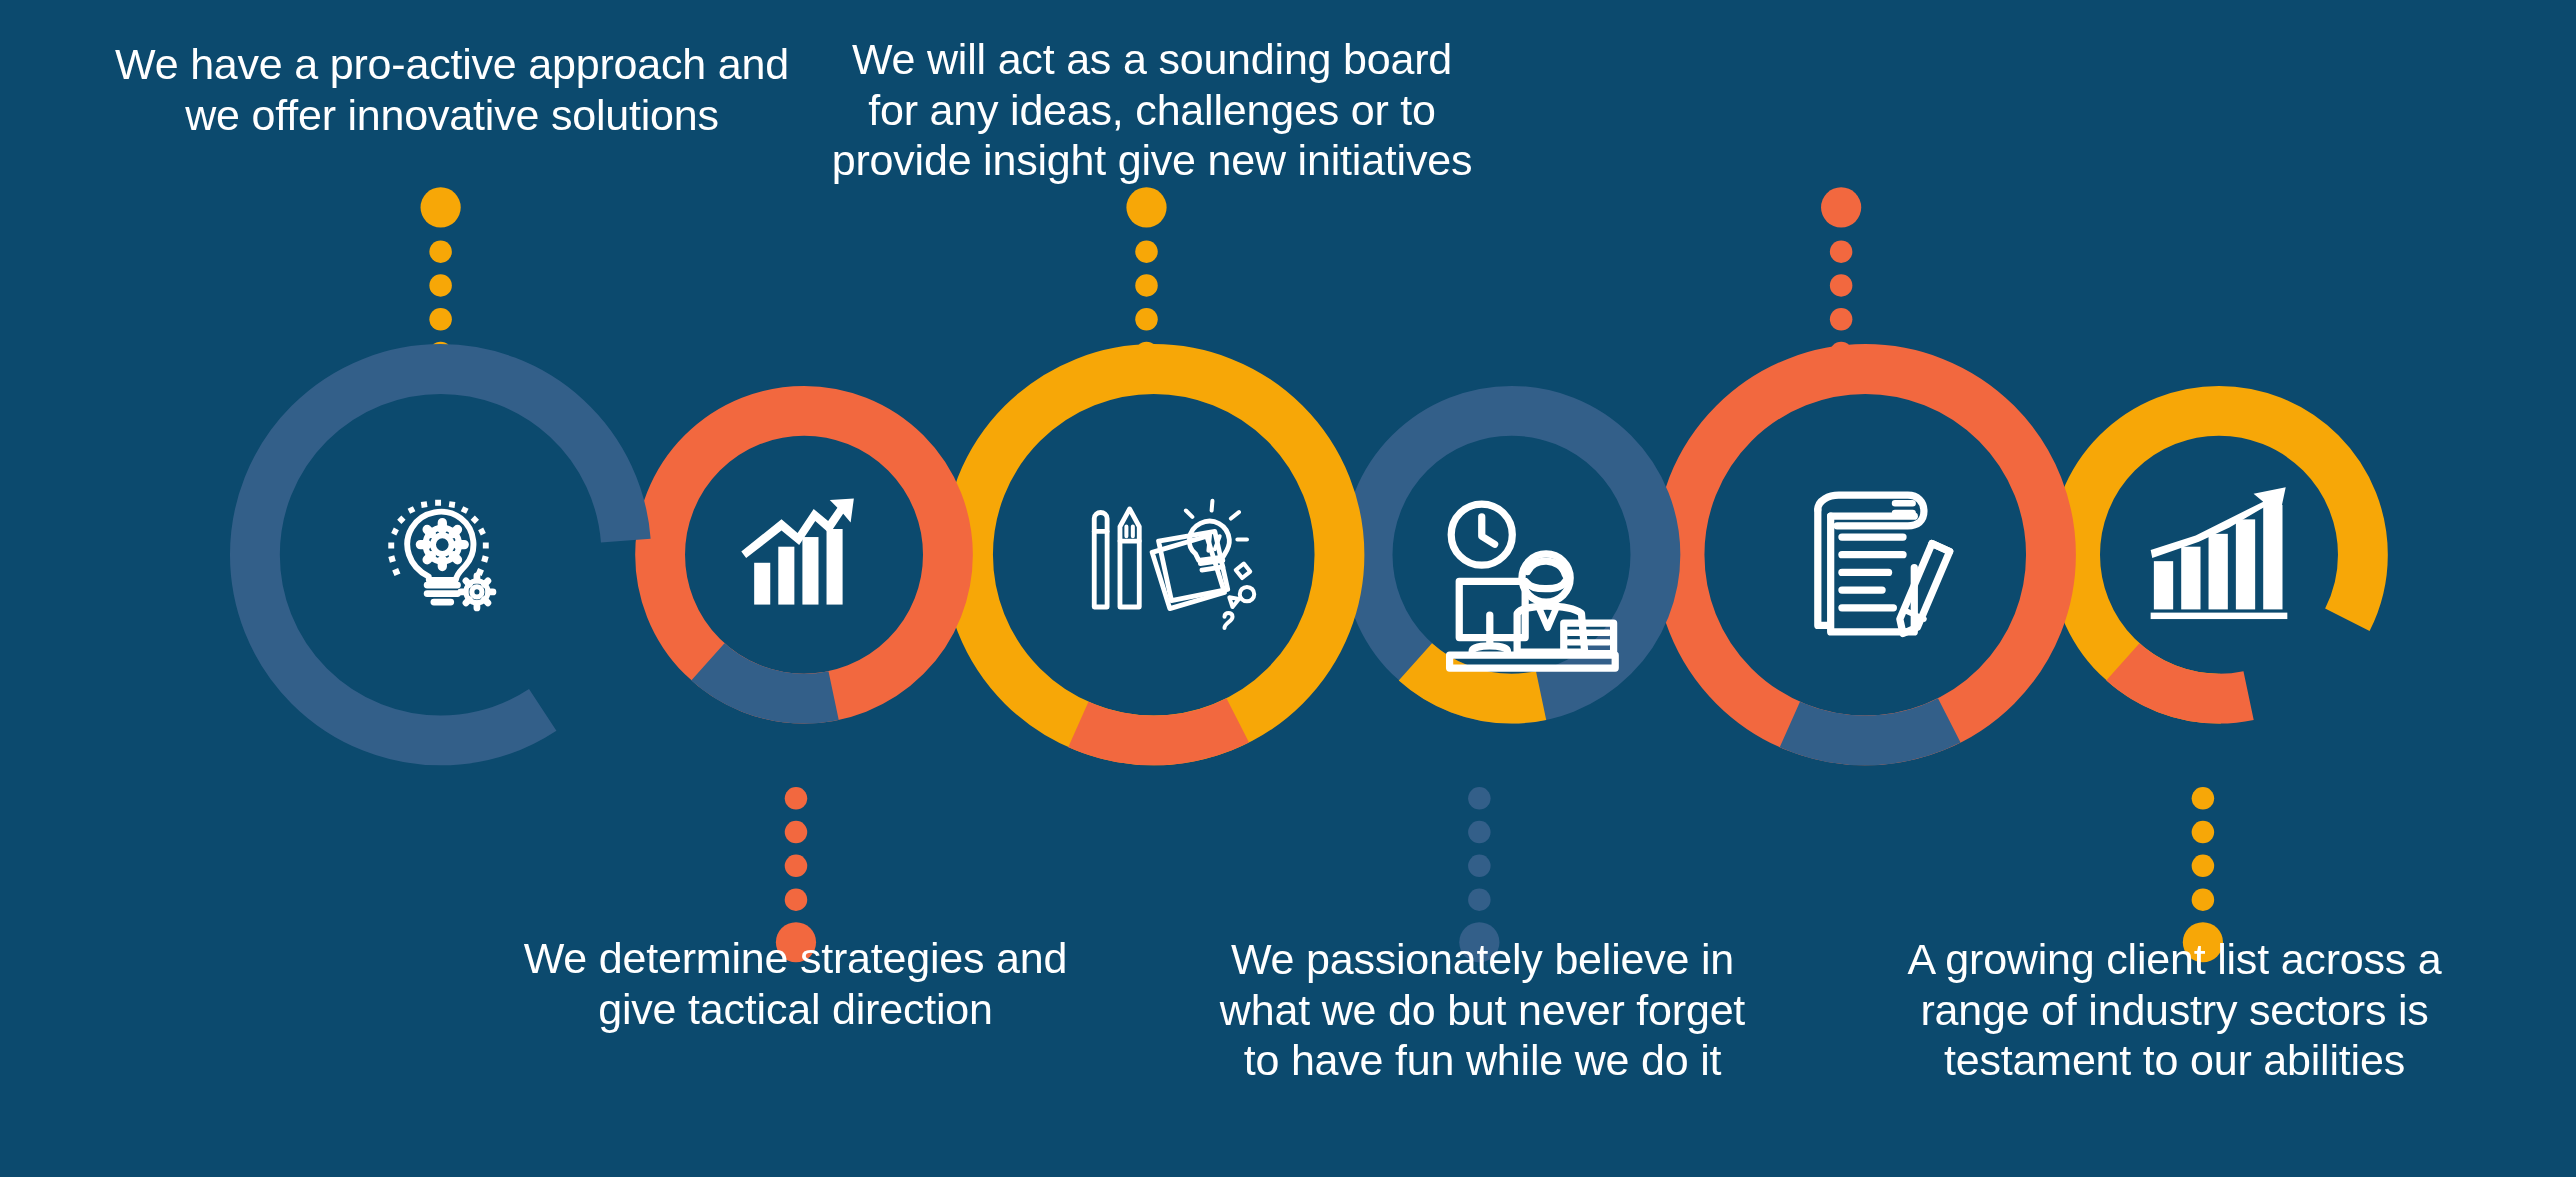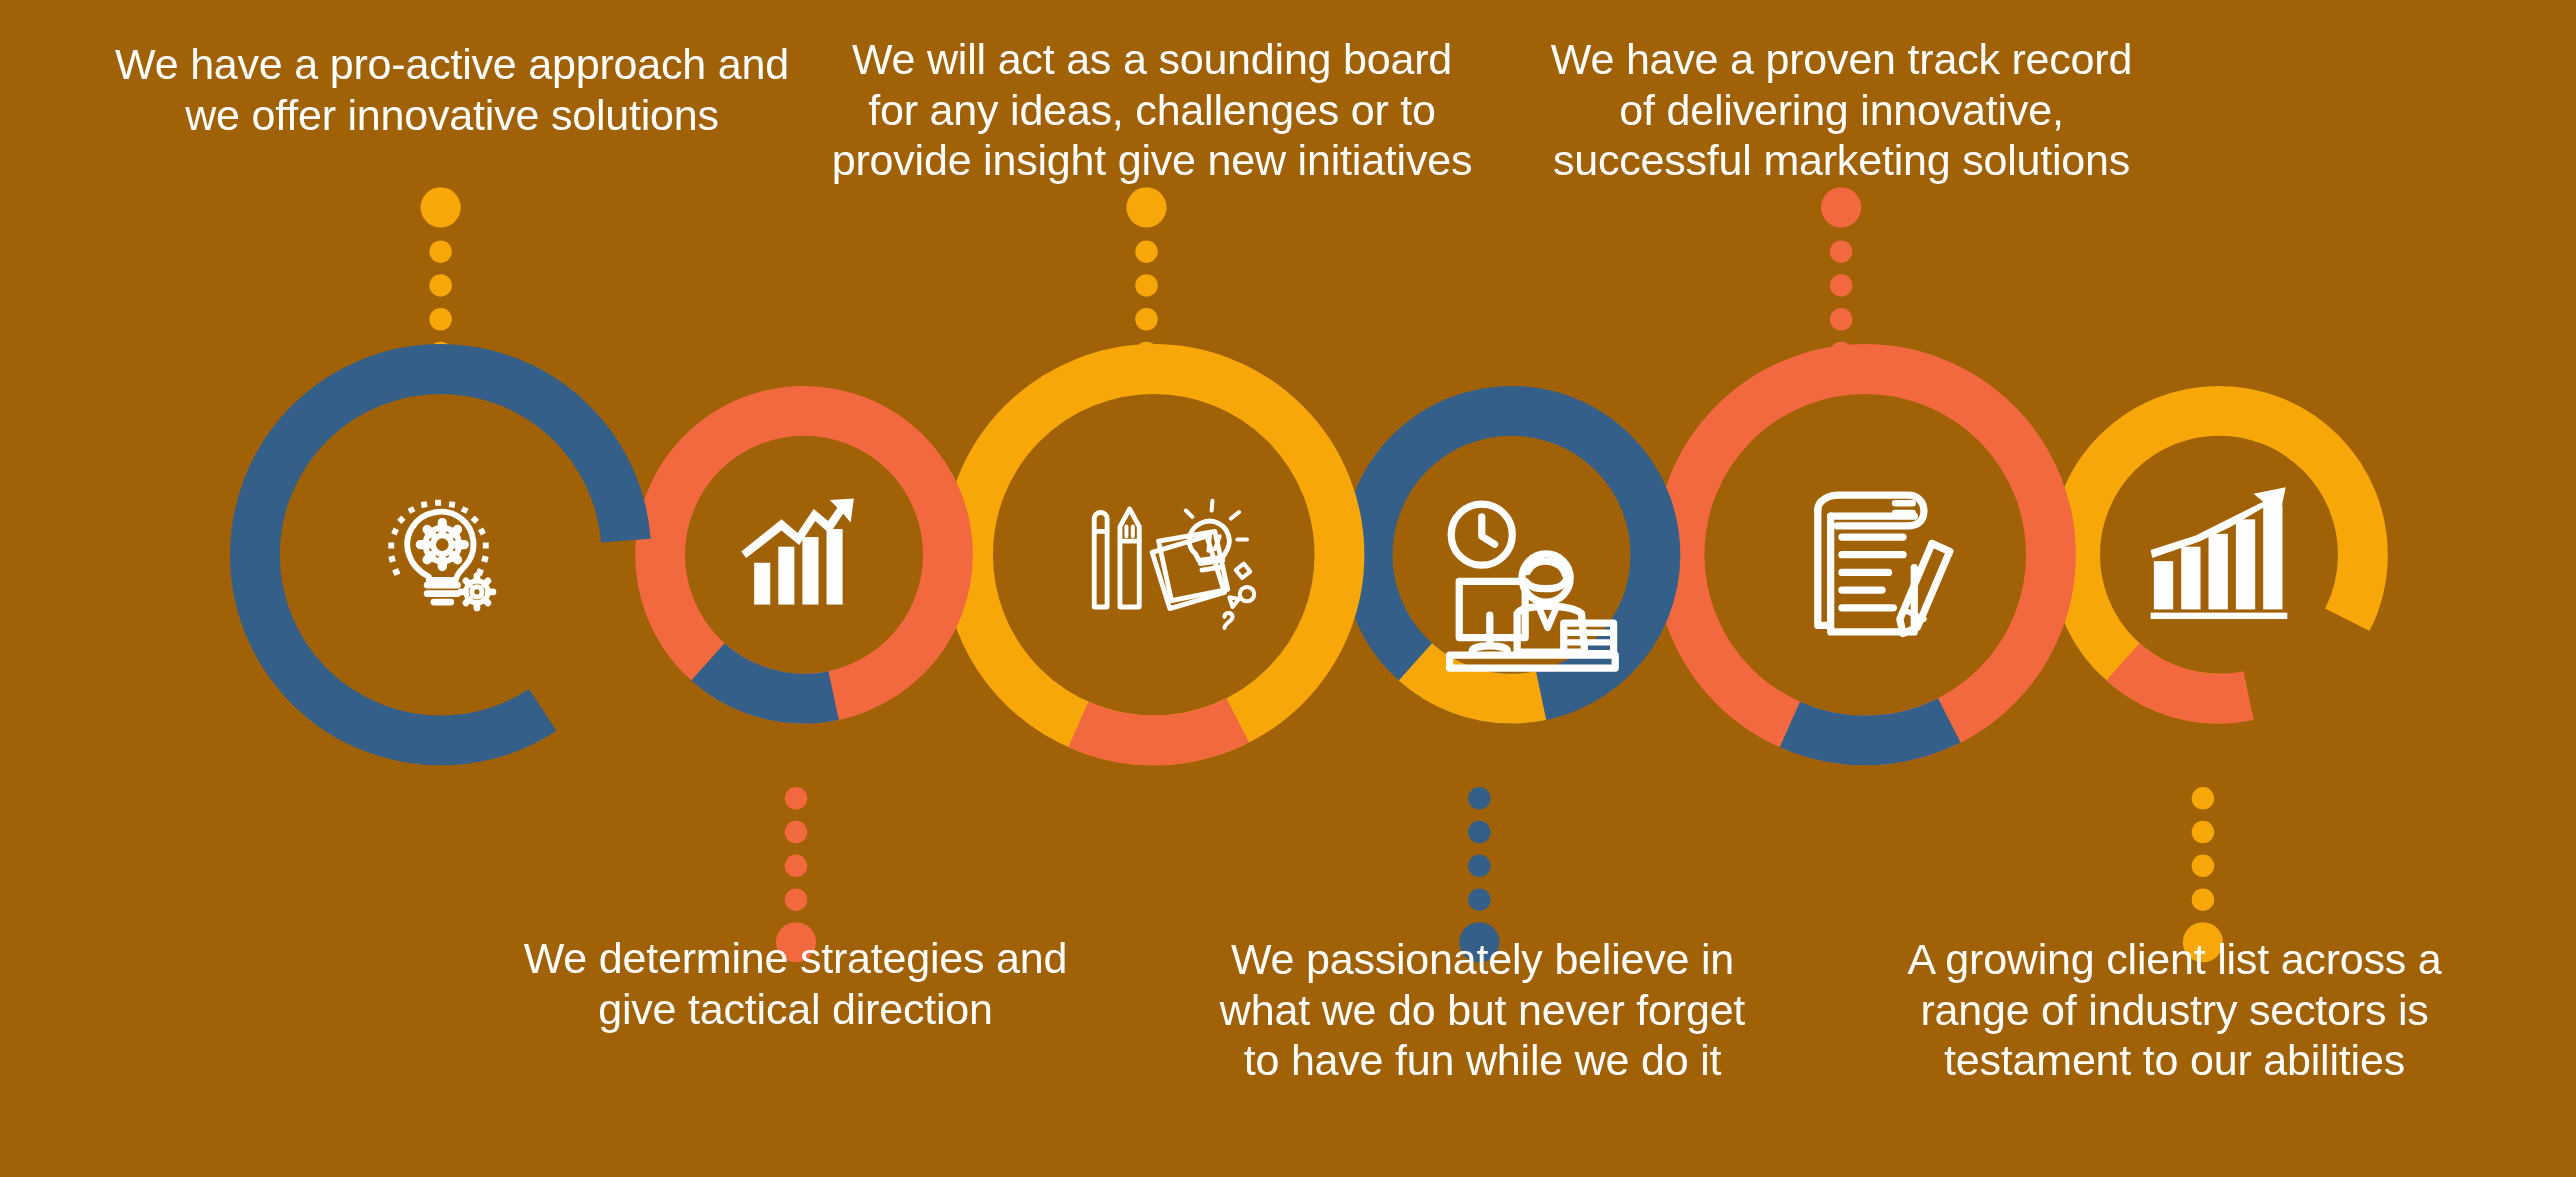--- a/index.html
+++ b/index.html
@@ -12,21 +12,21 @@
     height: 1177px;
     overflow: hidden;
     font-family: "Liberation Sans", sans-serif;
     position: relative;
   }
   #stage {
     position: absolute;
     left: 0; top: 0;
     width: 2576px;
     height: 1177px;
-    background: #a16207;
+    background: #0c4a6e;
   }
   .caption {
     position: absolute;
     color: #ffffff;
     font-family: "Liberation Sans", sans-serif;
     font-size: 43px;
     line-height: 1.18;
     text-align: center;
     white-space: pre-line;
     letter-spacing: -0.2px;
@@ -253,23 +253,20 @@
 
   </svg>
 
   <div class="caption top" style="left:74px; top:39px; width:756px;">We have a pro-active approach and
 we offer innovative solutions</div>
 
   <div class="caption top" style="left:798px; top:34px; width:708px;">We will act as a sounding board
 for any ideas, challenges or to
 provide insight give new initiatives</div>
 
-  <div class="caption top" style="left:1520px; top:34px; width:643px;">We have a proven track record
-of delivering innovative,
-successful marketing solutions</div>
 
   <div class="caption bottom" style="left:474px; top:933px; width:643px;text-align:center;">We determine strategies and
 give tactical direction</div>
 
   <div class="caption bottom" style="left:1193px; top:934px; width:579px;">We passionately believe in
 what we do but never forget
 to have fun while we do it</div>
 
   <div class="caption bottom" style="left:1885px; top:934px; width:579px;">A growing client list across a
 range of industry sectors is

